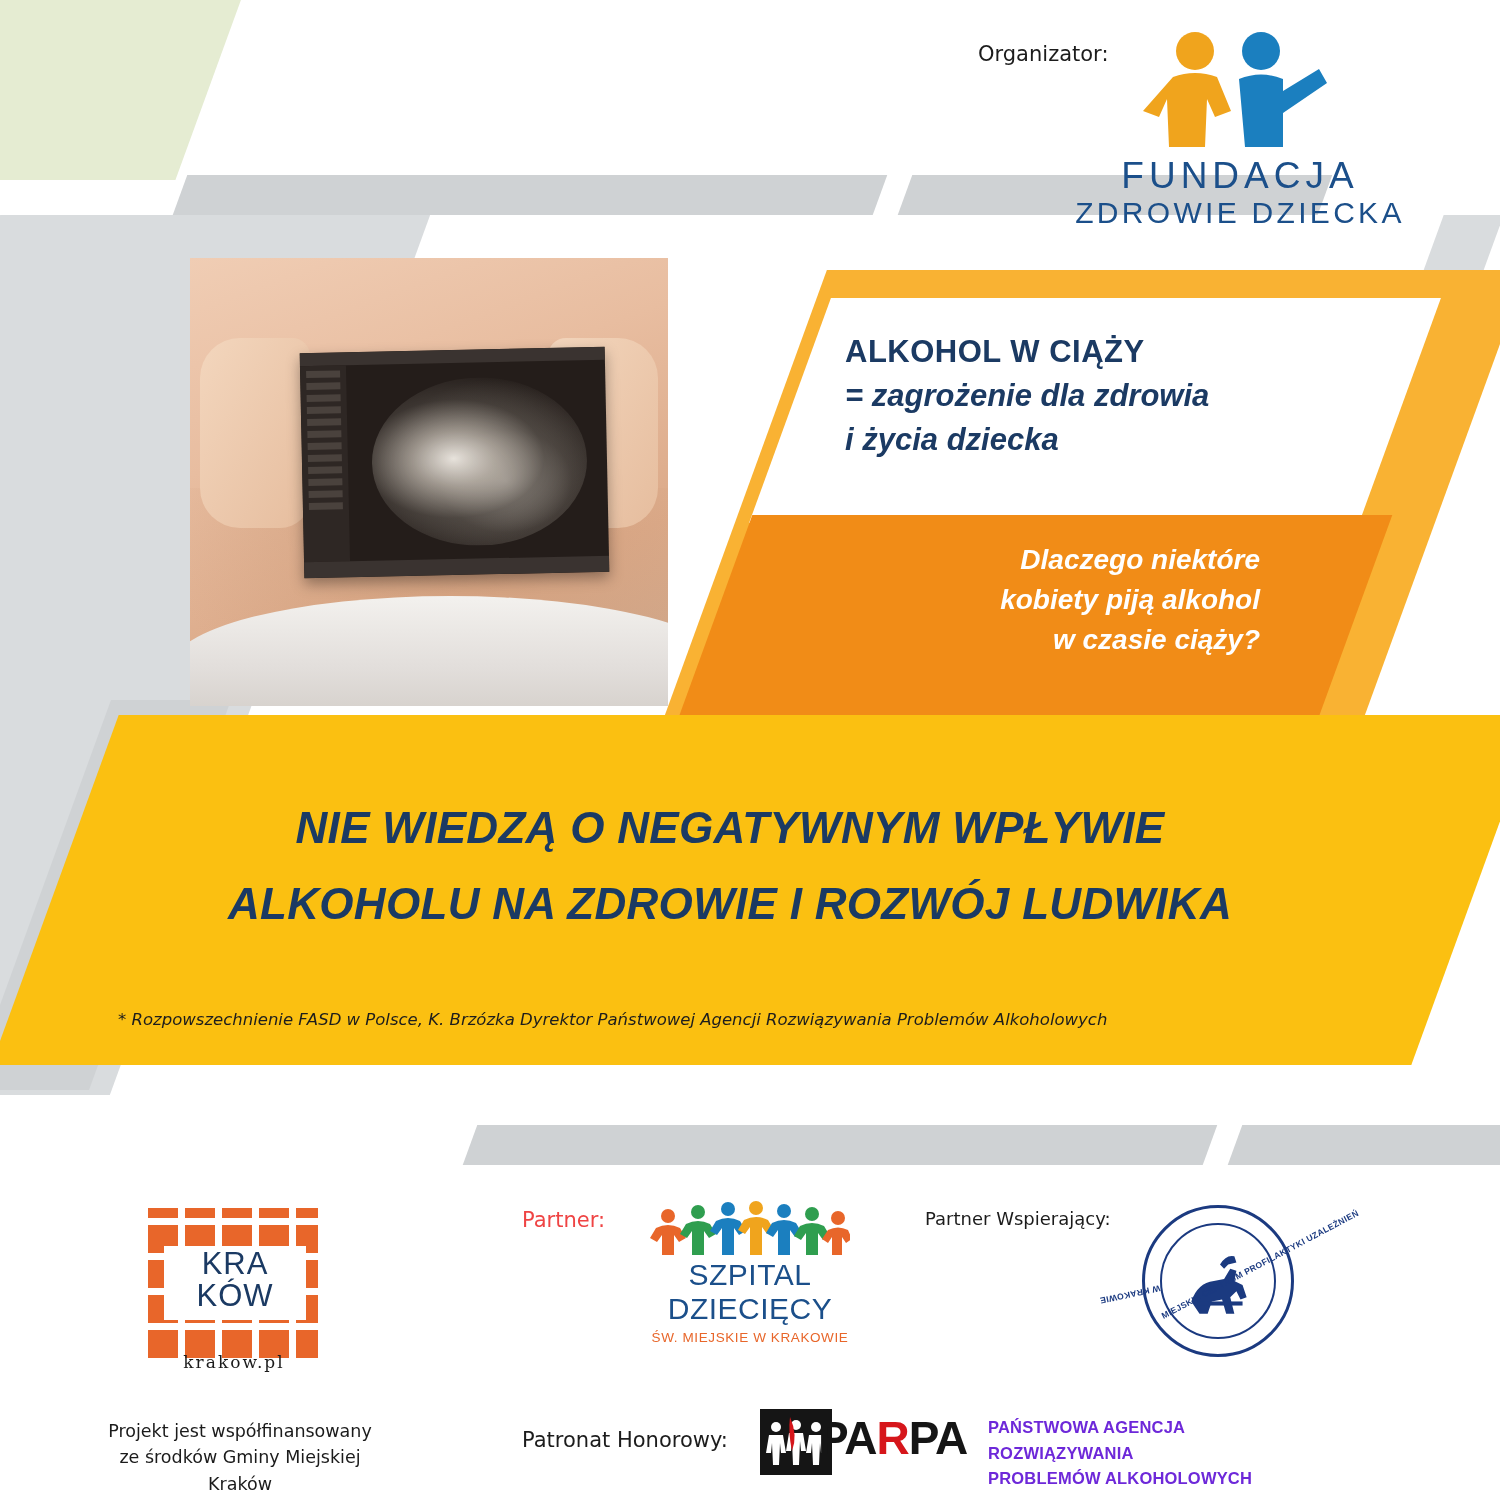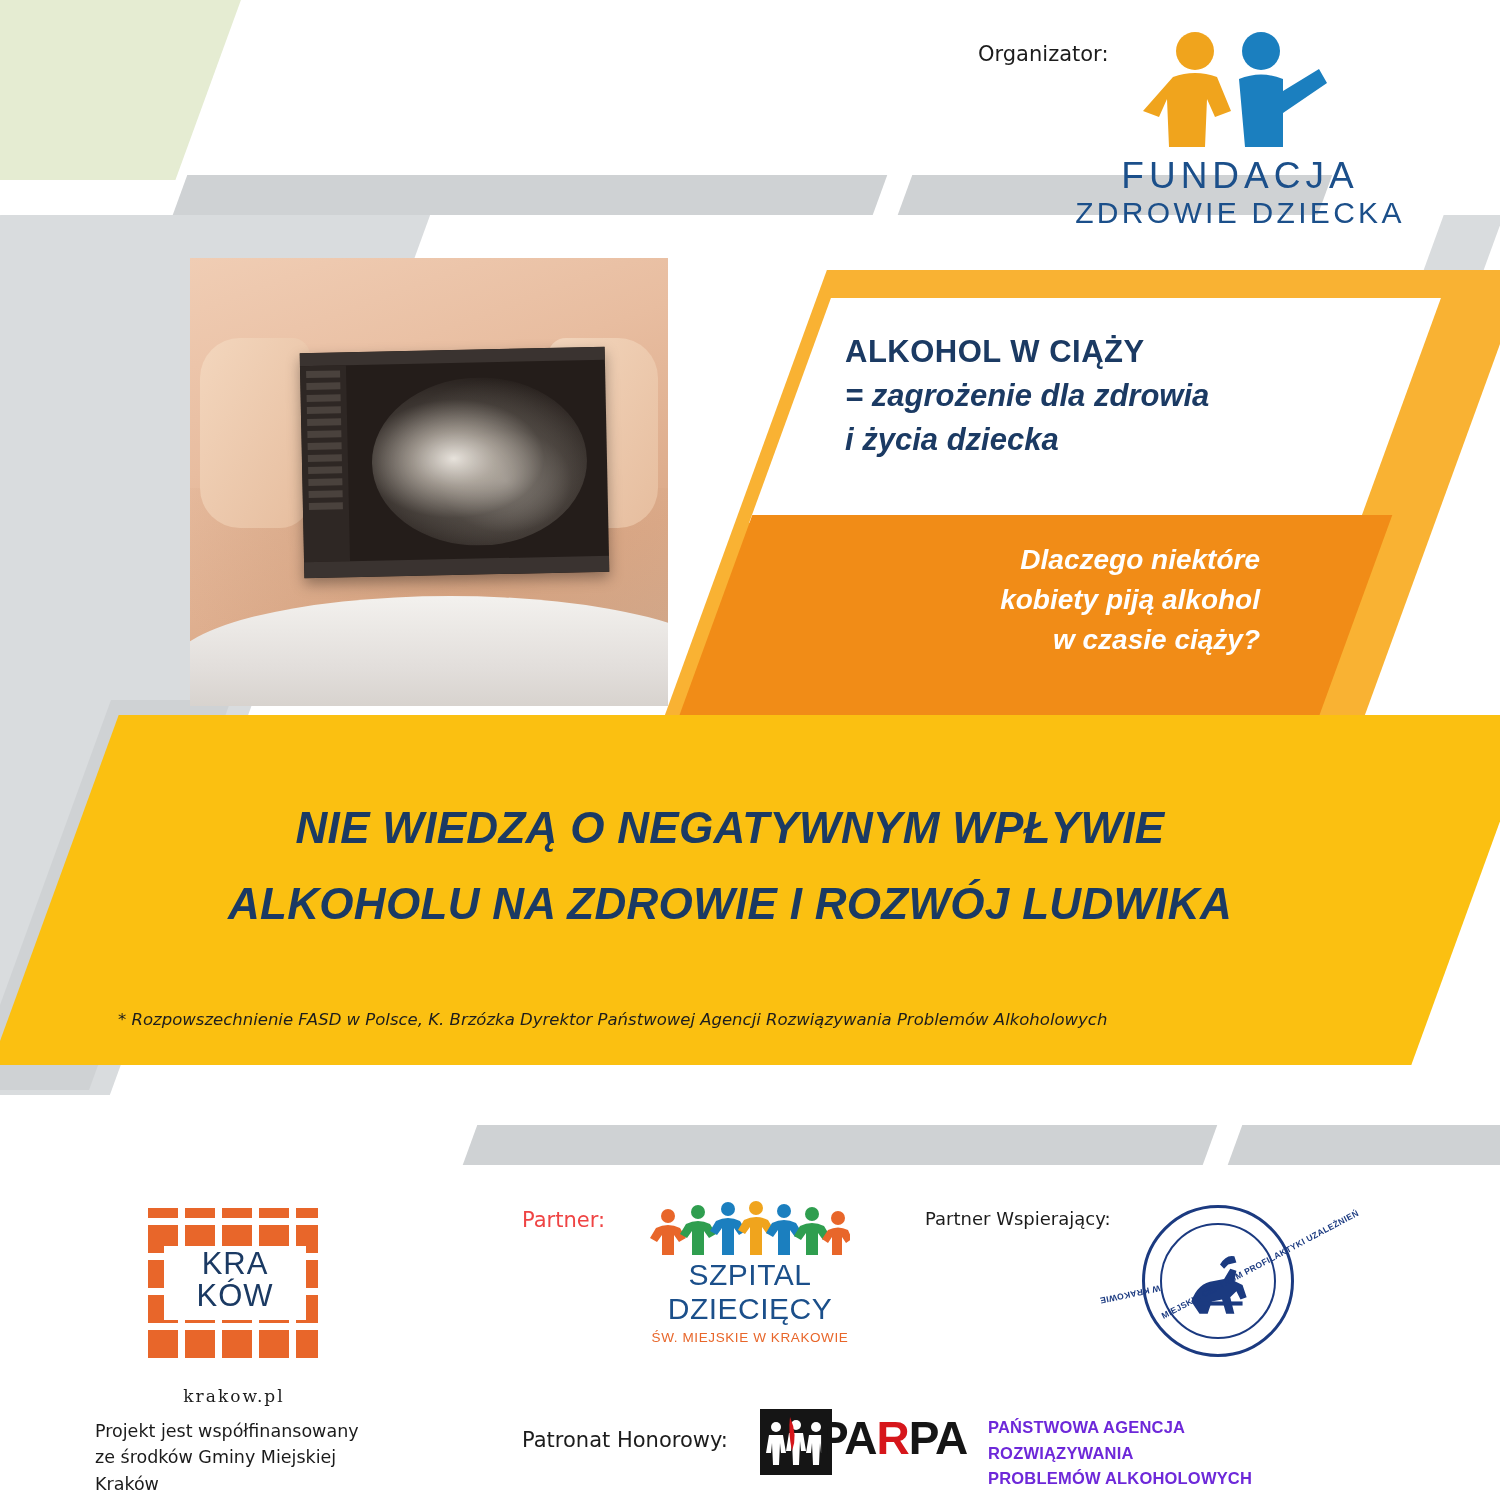--- a/index.html
+++ b/index.html
@@ -273,25 +273,24 @@
     position: absolute; left: 20px; top: 40px;
     width: 134px; text-align: center;
     font-size: 31px; font-weight: normal; color: #1b3a63;
     line-height: 1.04; letter-spacing: 1px;
   }
   .krakow-url {
     position: absolute; left: 148px; top: 1352px;
     width: 172px; text-align: center;
     font-size: 17px; letter-spacing: 2px; color: #1b1b1b;
     font-family: "DejaVu Serif", serif;
-    margin-top: 34px;
   }
   .krakow-funding {
     position: absolute; left: 95px; top: 1418px;
-    width: 290px; 
+    width: 290px; text-align: center;
     font-size: 17.5px; line-height: 1.5; color: #1b1b1b;
     font-family: "DejaVu Sans", sans-serif;
   }
 
   .partner-label {
     position: absolute; left: 522px; top: 1208px;
     font-size: 21px; color: #ef4444;
     font-family: "DejaVu Sans", sans-serif;
   }
   .supporting-partner-label {

